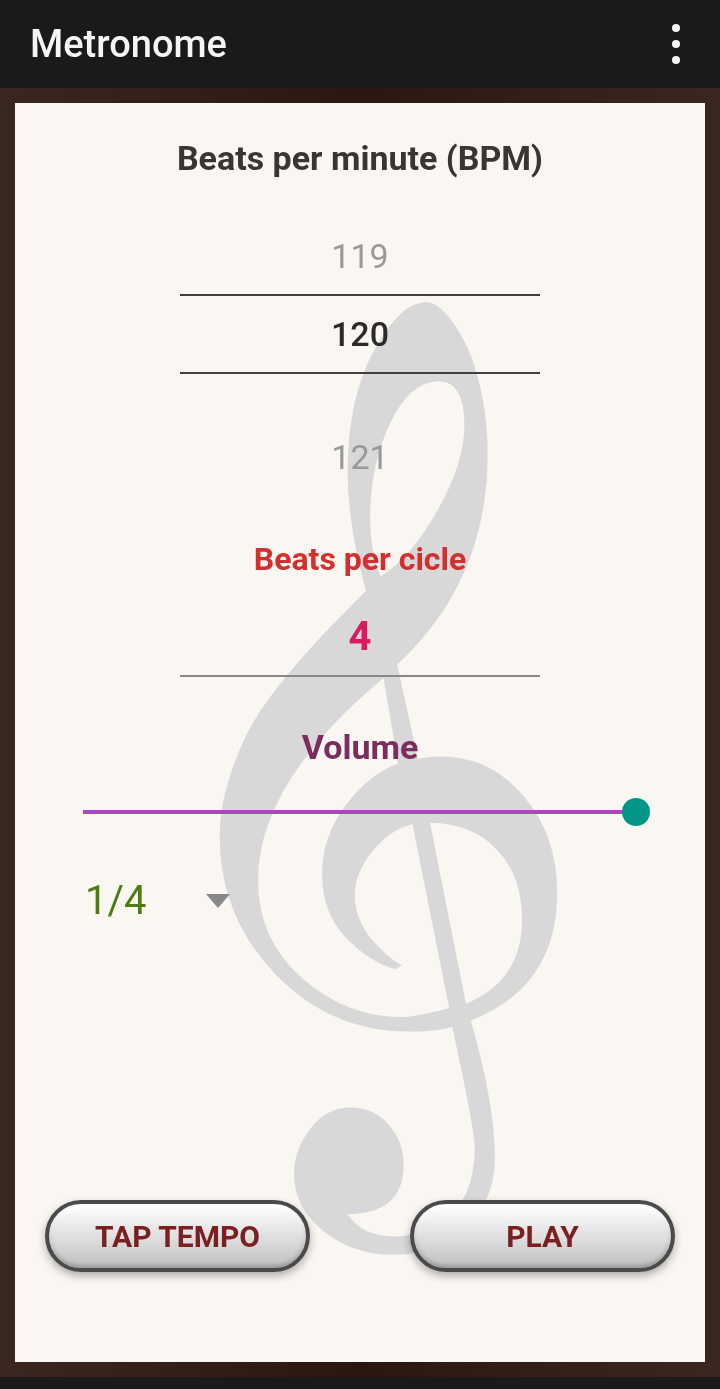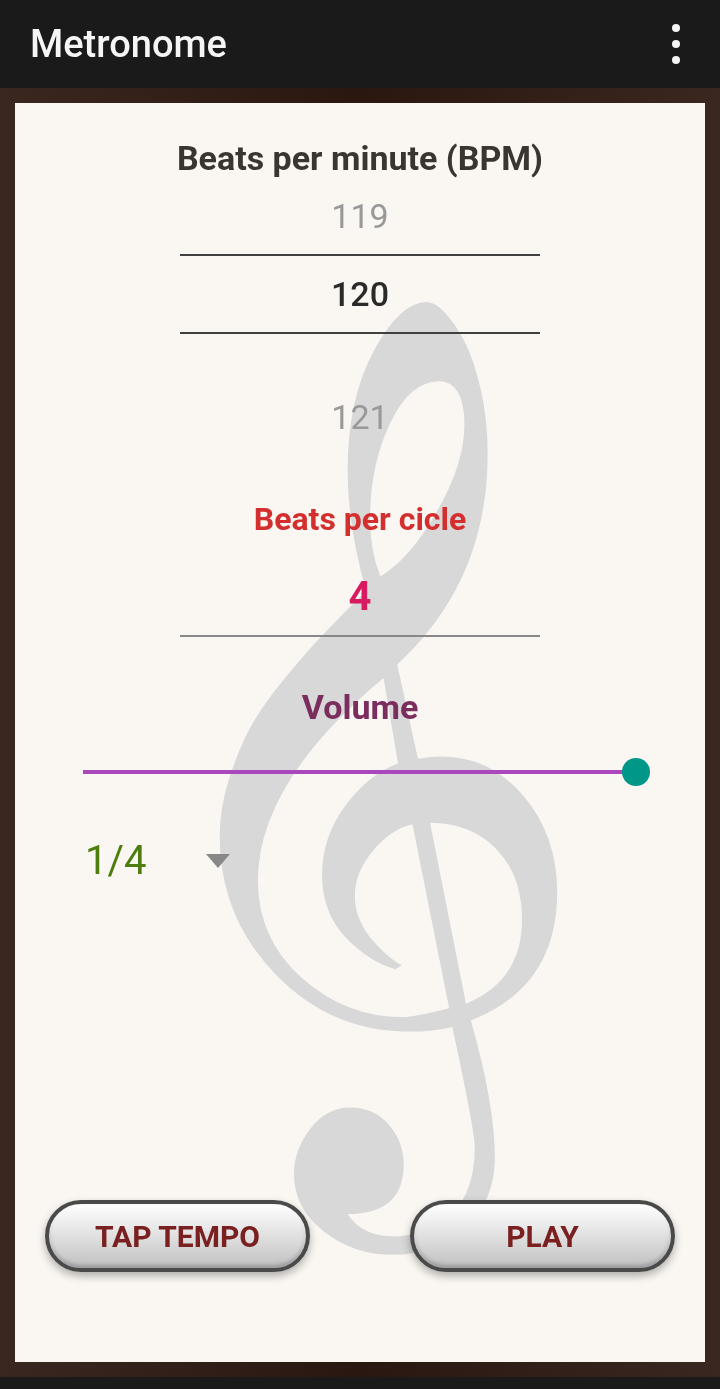--- a/index.html
+++ b/index.html
@@ -74,20 +74,21 @@
       position: relative;
       z-index: 1;
       text-align: center;
     }
     
     .bpm-label {
       font-size: 34px;
       font-weight: 700;
       color: #3a3530;
       margin-top: 5px;
+      margin-bottom: 40px;
     }
     
     .picker {
       width: 360px;
       margin: 0 auto;
     }
     
     .picker-item {
       font-size: 34px;
       padding: 18px 0;

